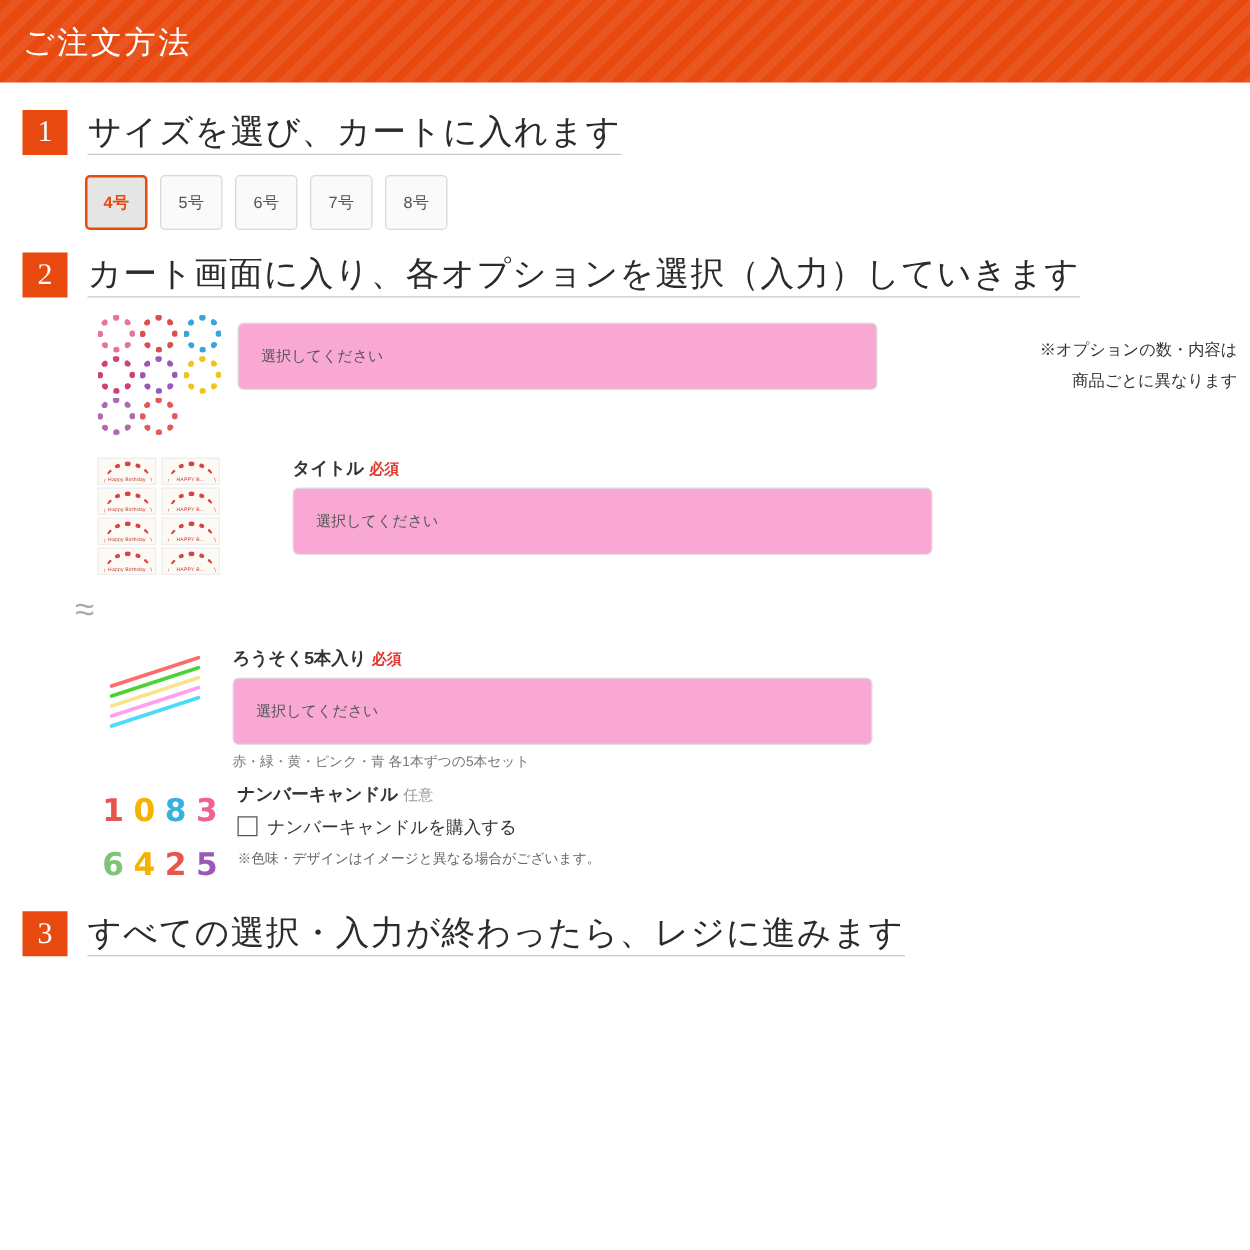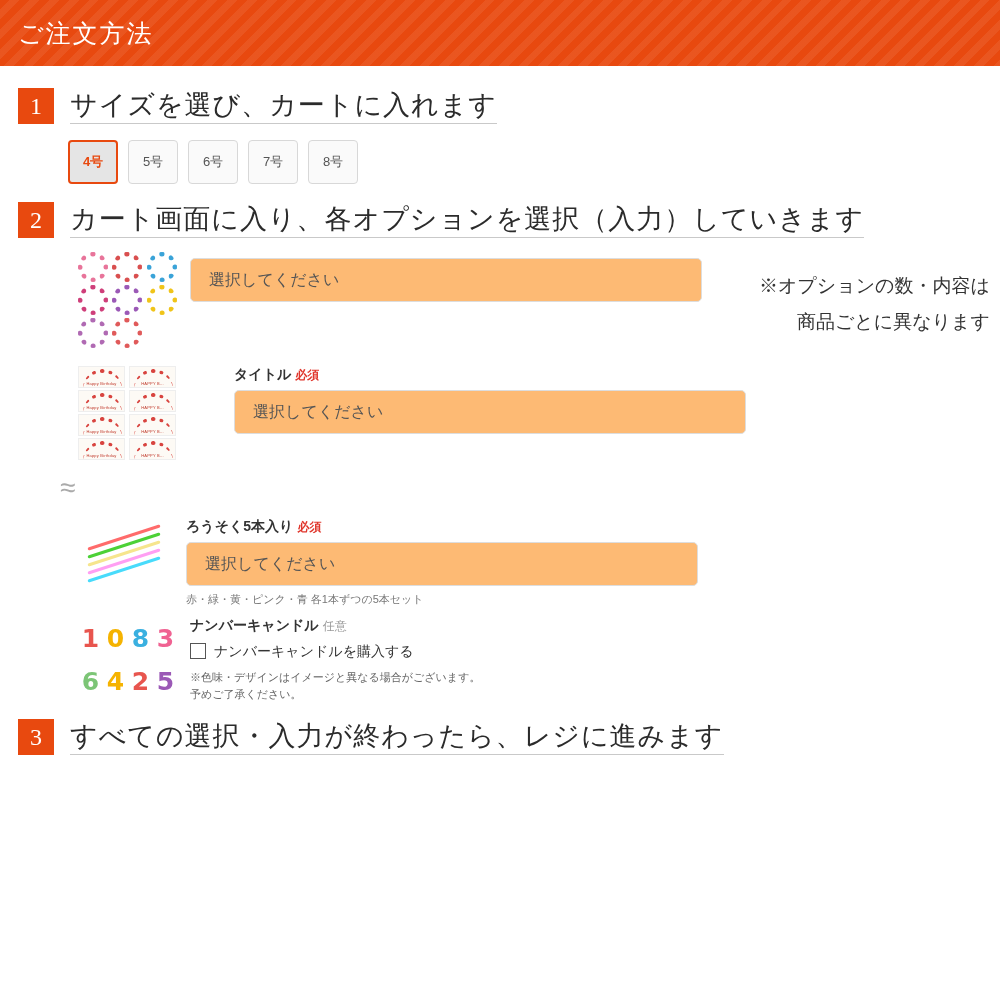--- a/index.html
+++ b/index.html
@@ -168,45 +168,45 @@
     margin-left: 4px;
   }
   .opt {
     color: #999;
     font-size: 12px;
     font-weight: normal;
     margin-left: 4px;
   }
   .select-box {
     margin-top: 6px;
-    height: 44px;
+    height: 54px;
     border: 1px solid #ddd;
     border-radius: 5px;
     display: flex;
     align-items: center;
     padding-left: 18px;
-    font-size: 16px;
+    font-size: 12px;
     color: #555;
-    background: #fdba74;
+    background: #f9a8d4;
     box-sizing: border-box;
   }
   .hint {
     font-size: 11px;
     color: #777;
     margin-top: 6px;
   }
 
   
   .note {
     position: absolute;
     right: 10px;
     top: 268px;
     width: 300px;
     text-align: right;
-    font-size: 19px;
+    font-size: 13px;
     color: #333;
     font-family: "Liberation Serif", serif;
     line-height: 1.9;
   }
 
   
   .squiggle {
     margin: 14px 0 4px 60px;
     color: #aaa;
     font-size: 28px;
@@ -404,21 +404,20 @@
     <div class="opt-body">
       <div class="opt-label">
         <span>ナンバーキャンドル</span><span class="opt">任意</span>
       </div>
       <div class="checkbox-row">
         <div class="checkbox"></div>
         <div class="checkbox-label">ナンバーキャンドルを購入する</div>
       </div>
       <div class="small-note">
         <div>※色味・デザインはイメージと異なる場合がございます。</div>
-        <div>予めご了承ください。</div>
       </div>
     </div>
   </div>
 
   <div class="step-row" style="margin-top:16px;">
     <div class="step-num">3</div>
     <div class="step-title">すべての選択・入力が終わったら、レジに進みます</div>
   </div>
 
 </div>

